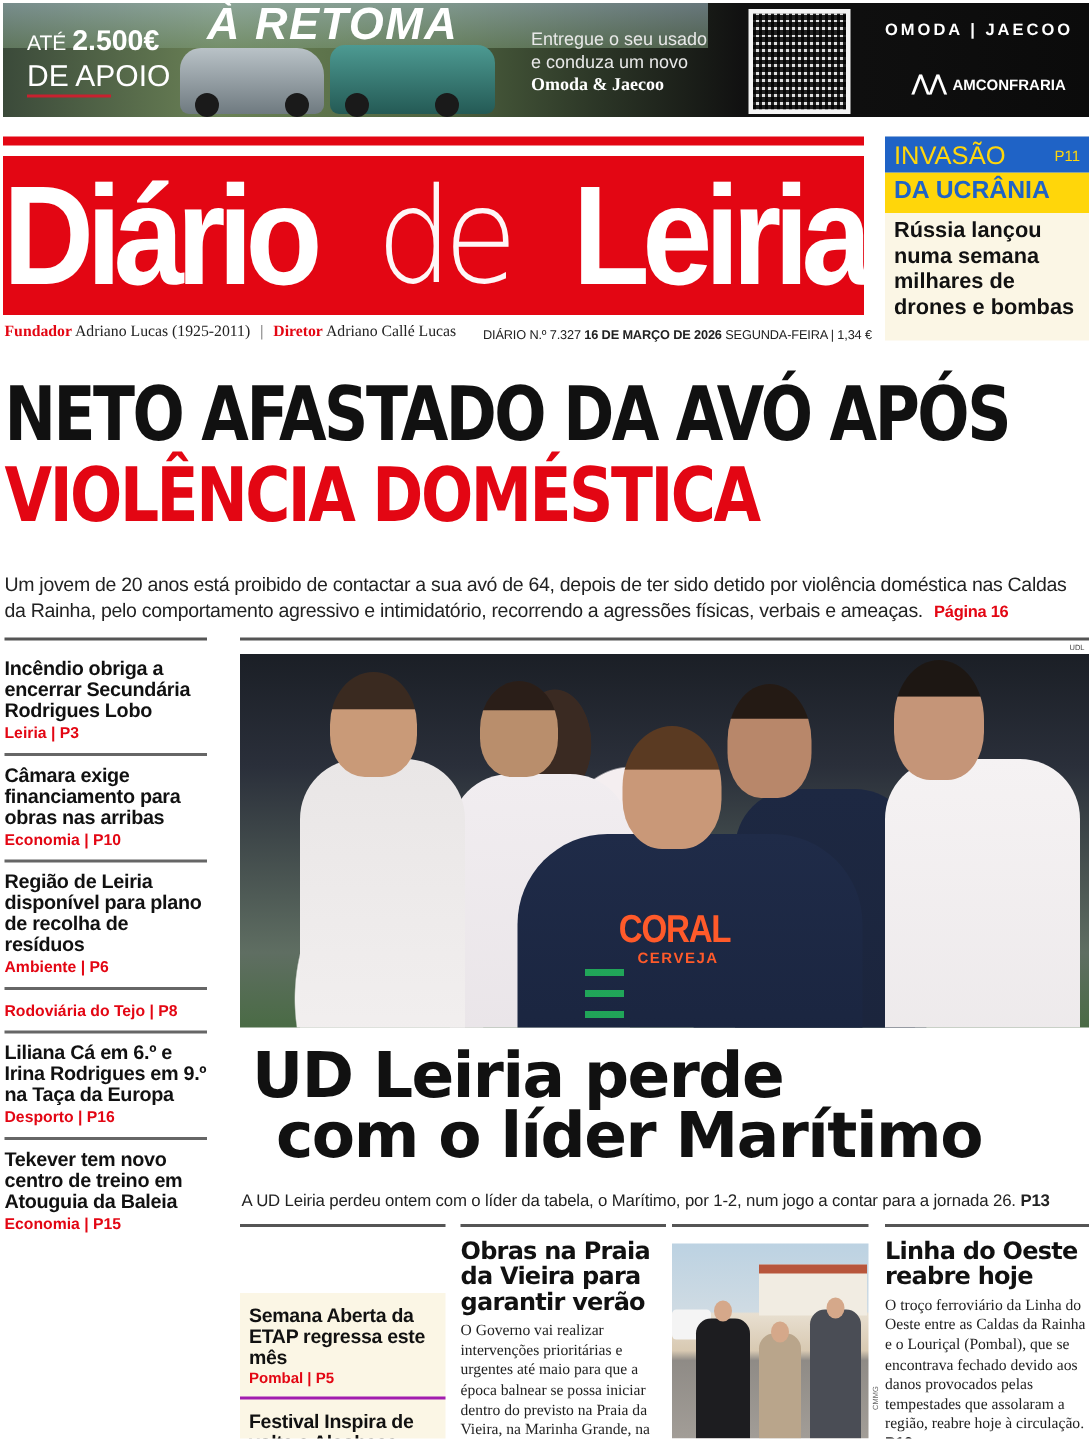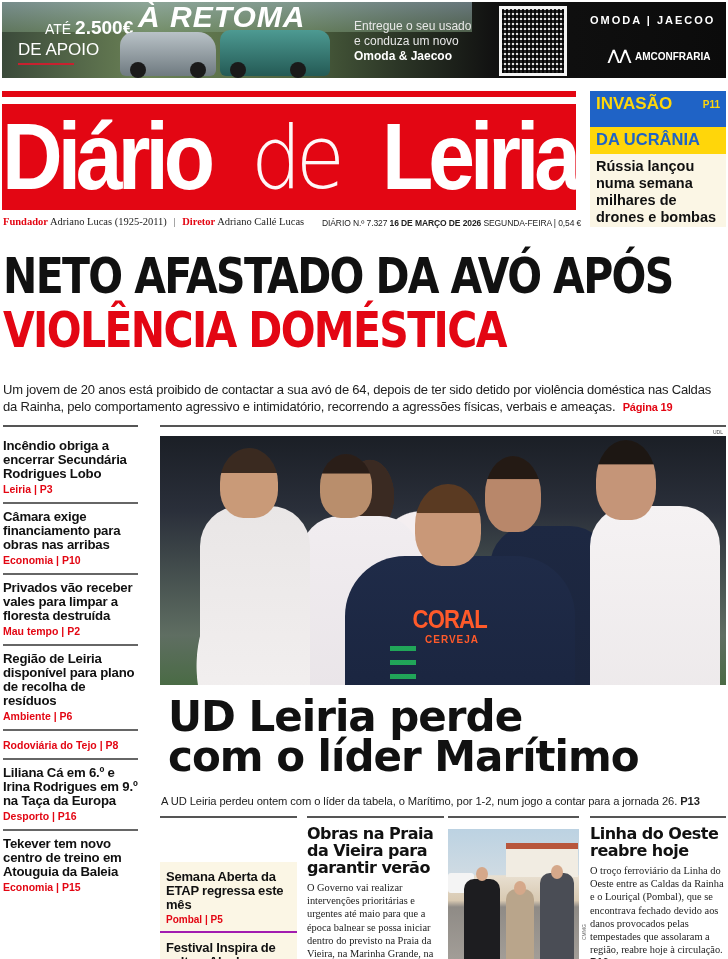--- a/index.html
+++ b/index.html
@@ -2,30 +2,30 @@
 <html><head>
 <meta charset="utf-8">
 <style>
   * { box-sizing: border-box; margin: 0; padding: 0; }
   html, body { width: 728px; height: 959px; overflow: hidden; background: #ffffff; }
   body { font-family: "Liberation Sans", sans-serif; color: #111; position: relative; }
 
   
   .ad { position: absolute; left: 2px; top: 2px; width: 724px; height: 76px; background: linear-gradient(90deg,#3b4a3a 0%,#6b8256 20%,#4f6440 40%,#2b3526 55%,#111 68%,#0b0b0b 100%); overflow: hidden; }
   .ad .sky { position:absolute; left:0; top:0; width:470px; height:30px; background: linear-gradient(180deg,#a9c3cf,#7d9a7a); opacity:.55; }
-  .ad .ate { position:absolute; left:16px; top:18px; color:#fff; font-size:14px; line-height:16px;margin-left:27px; }
+  .ad .ate { position:absolute; left:16px; top:18px; color:#fff; font-size:14px; line-height:16px; }
   .ad .ate b { font-size:19px; font-weight:700; }
-  .ad .apoio { position:absolute; left:16px; top:38px; color:#fff; font-size:17px; }
+  .ad .apoio { position:absolute; left:16px; top:38px; color:#fff; font-size:20px; }
   .ad .redline { position:absolute; left:16px; top:61px; width:56px; height:2px; background:#c8212f; }
   .ad .retoma { position:absolute; left:136px; top:-2px; color:#fff; font-size:30px; font-weight:700; font-style:italic; letter-spacing:1px; }
   .ad .car1 { position:absolute; left:118px; top:30px; width:96px; height:44px; background: linear-gradient(180deg,#b9c2c7,#6f7a80); border-radius:14px 18px 6px 6px; }
   .ad .car2 { position:absolute; left:218px; top:28px; width:110px; height:46px; background: linear-gradient(180deg,#4d9a92,#245a55); border-radius:10px 12px 6px 6px; }
   .ad .car1::after,.ad .car2::after { content:""; position:absolute; left:10px; bottom:-2px; width:16px; height:16px; border-radius:50%; background:#1a1a1a; box-shadow: 60px 0 0 #1a1a1a; }
   .ad .msg { position:absolute; left:352px; top:17px; color:#e8e8e8; font-size:12px; line-height:15px; }
-  .ad .msg b { color:#fff; font-weight:700; }
+  .ad .msg b { color:#fff; font-weight:700;font-family:Liberation Serif, serif; }
   .ad .qr { position:absolute; left:497px; top:4px; width:68px; height:70px; background:
       repeating-linear-gradient(90deg,#222 0 2px,#eee 2px 4px),
       repeating-linear-gradient(0deg,#222 0 3px,#eee 3px 5px);
       background-blend-mode: multiply; border:3px solid #f4f4f4; }
   .ad .brand1 { position:absolute; left:588px; top:12px; color:#fff; font-size:11px; letter-spacing:2px; font-weight:700; }
   .ad .brand2 { position:absolute; left:606px; top:45px; color:#fff; font-size:10px; font-weight:700; }
   .ad .brand2 .m { font-size:14px; margin-right:4px; }
 
   
   .topline { position:absolute; left:2px; top:91px; width:574px; height:6px; background:#e30613; }
@@ -33,21 +33,21 @@
   .logo .l-bold { font-family:"Liberation Sans", sans-serif; font-weight:700; font-size:84px; letter-spacing:-5px; transform:scaleY(1.12); display:inline-block; }
   .logo .l-light { font-family:"DejaVu Sans", sans-serif; font-weight:200; font-size:80px; letter-spacing:-6px; transform:scaleY(1.1); display:inline-block; margin:0 4px 0 2px; opacity:.97; }
   .credits { position:absolute; left:3px; top:216px; font-family:"Liberation Serif", serif; font-size:10.5px; color:#222; }
   .credits .red { color:#e30613; font-weight:700; }
   .credits .sep { margin:0 4px; color:#555; }
   .issue { position:absolute; left:322px; top:218px; font-size:8.5px; color:#222; letter-spacing:-.1px; }
   .issue b { font-weight:700; }
 
   
   .ukr { position:absolute; left:590px; top:91px; width:136px; height:136px; background:#fbf6e5; }
-  .ukr .blue { height:36px; background:#1f63c6; color:#ffd60a; font-weight:700; font-size:17px; padding:3px 6px; position:relative; }
+  .ukr .blue { height:24px; background:#1f63c6; color:#ffd60a; font-weight:400; font-size:17px; padding:3px 6px; position:relative; }
   .ukr .blue .pg { position:absolute; right:6px; top:8px; font-size:10px; color:#ffd60a; }
   .ukr .yellow { height:27px; background:#ffd60a; color:#1f63c6; font-weight:700; font-size:16.5px; padding:3px 6px; }
   .ukr .txt { padding:4px 6px; font-weight:700; font-size:14.5px; line-height:17px; color:#111; }
 
   
   .headline { position:absolute; left:3px; top:249px; font-family:"DejaVu Sans", sans-serif; font-weight:700; font-size:50px; line-height:54px; letter-spacing:-2px; transform:scaleX(0.82); transform-origin:left top; white-space:nowrap; }
   .headline .l1 { color:#111; }
   .headline .l2 { color:#e30613; }
   .lead { position:absolute; left:3px; top:381px; width:722px; font-size:13px; line-height:17px; color:#222; letter-spacing:-.2px; }
   .lead .pg { color:#e30613; font-weight:700; font-size:11px; margin-left:4px; }
@@ -86,21 +86,21 @@
   .photo .p4 { left:330px; top:90px; width:120px; height:250px; background:linear-gradient(180deg,#1d2842,#1a233a); border-radius:40px 40px 10px 10px; }
   .photo .p4h { left:325px; top:20px; width:56px; height:76px; background:linear-gradient(180deg,#241a14 0 30%,#b8876a 31%); }
   .photo .p5 { left:430px; top:70px; width:130px; height:290px; background:linear-gradient(180deg,#f5f2f3,#e9e5e7); border-radius:40px 40px 10px 10px; }
   .photo .p5h { left:436px; top:4px; width:60px; height:80px; background:linear-gradient(180deg,#1d1713 0 30%,#c59578 31%); }
   .photo .coral { position:absolute; left:246px; top:168px; color:#ff5a2a; font-weight:700; font-size:26px; letter-spacing:-1px; transform:scaleX(.85); }
   .photo .cerveja { position:absolute; left:265px; top:198px; color:#ff5a2a; font-weight:700; font-size:10px; letter-spacing:1px; }
   .photo .stripes { position:absolute; left:230px; top:210px; width:26px; height:60px; background:repeating-linear-gradient(180deg,#22c55e 0 5px,transparent 5px 14px); opacity:.8; }
   .photo-title { position:absolute; left:160px; top:696px; background:#fff; font-family:"DejaVu Sans", sans-serif; font-weight:700; font-size:42px; line-height:38px; letter-spacing:-1px; color:#111; }
   .photo-title span { display:block; background:#fff; padding:0 8px 0 8px; width:max-content; }
   .photo-title .a { height:42px; padding-top:2px; }
-  .photo-title .b { height:42px; }
+  .photo-title .b { height:42px;margin-left:16px; }
   .photo-cap { position:absolute; left:161px; top:795px; font-size:11.2px; color:#222; letter-spacing:-.1px; white-space:nowrap; }
   .photo-cap b { font-weight:700; }
 
   
   .mini { position:absolute; left:160px; top:862px; width:137px; height:167px; background:#fbf6e5; }
   .mini .item { padding:8px 6px 6px; }
   .mini .item + .item { border-top:2px solid #a21caf; }
   .mini .t { font-weight:700; font-size:13px; line-height:14px; color:#111; letter-spacing:-.2px; }
   .mini .s { color:#e30613; font-weight:700; font-size:10px; margin-top:2px; }
 
@@ -152,60 +152,56 @@
 <div class="credits">
   <span class="red">Fundador</span>
   <span>Adriano Lucas (1925-2011)</span>
   <span class="sep">|</span>
   <span class="red">Diretor</span>
   <span>Adriano Callé Lucas</span>
 </div>
 <div class="issue">
   <span>DIÁRIO N.º 7.327</span>
   <b>16 DE MARÇO DE 2026</b>
-  <span>SEGUNDA-FEIRA | 0,54 €</span>
+  <span>SEGUNDA-FEIRA | 1,34 €</span>
 </div>
 
 <div class="ukr">
   <div class="blue">
     <span>INVASÃO</span>
     <span class="pg">P11</span>
   </div>
   <div class="yellow"><span>DA UCRÂNIA</span></div>
   <div class="txt">Rússia lançou numa semana milhares de drones e bombas</div>
 </div>
 
 <div class="headline">
   <div class="l1">NETO AFASTADO DA AVÓ APÓS</div>
   <div class="l2">VIOLÊNCIA DOMÉSTICA</div>
 </div>
 <div class="lead">
   <span>Um jovem de 20 anos está proibido de contactar a sua avó de 64, depois de ter sido detido por violência doméstica nas Caldas da Rainha, pelo comportamento agressivo e intimidatório, recorrendo a agressões físicas, verbais e ameaças.</span>
-  <span class="pg">Página 19</span>
+  <span class="pg">Página 16</span>
 </div>
 
 <div class="rule" style="left:3px; top:425px; width:135px;"></div>
 <div class="rule" style="left:160px; top:425px; width:566px;"></div>
 <div class="rule" style="left:160px; top:816px; width:137px;"></div>
 <div class="rule" style="left:307px; top:816px; width:137px;"></div>
 <div class="rule" style="left:448px; top:816px; width:131px;"></div>
 <div class="rule" style="left:590px; top:816px; width:136px;"></div>
 
 <div class="leftcol">
   <div class="brief">
       <div class="t">Incêndio obriga a encerrar Secundária Rodrigues Lobo</div>
       <div class="s">Leiria | P3</div>
     </div>
   <div class="brief">
       <div class="t">Câmara exige financiamento para obras nas arribas</div>
       <div class="s">Economia | P10</div>
-    </div>
-  <div class="brief">
-      <div class="t">Privados vão receber vales para limpar a floresta destruída</div>
-      <div class="s">Mau tempo | P2</div>
     </div>
   <div class="brief">
       <div class="t">Região de Leiria disponível para plano de recolha de resíduos</div>
       <div class="s">Ambiente | P6</div>
     </div>
   <div class="brief">
       <div class="s">Rodoviária do Tejo | P8</div>
     </div>
   <div class="brief">
       <div class="t">Liliana Cá em 6.º e Irina Rodrigues em 9.º na Taça da Europa</div>

